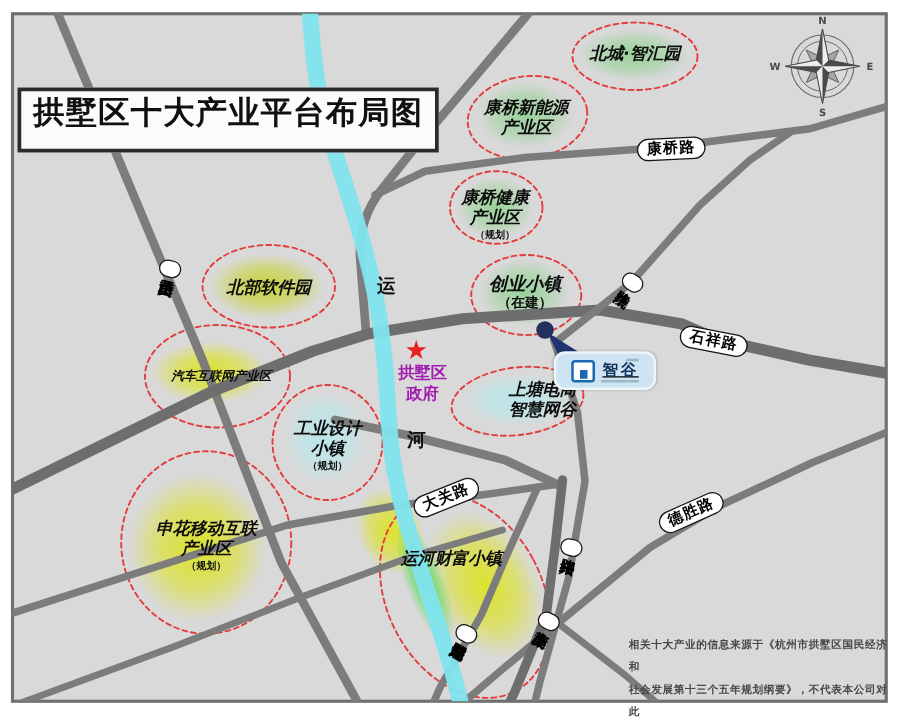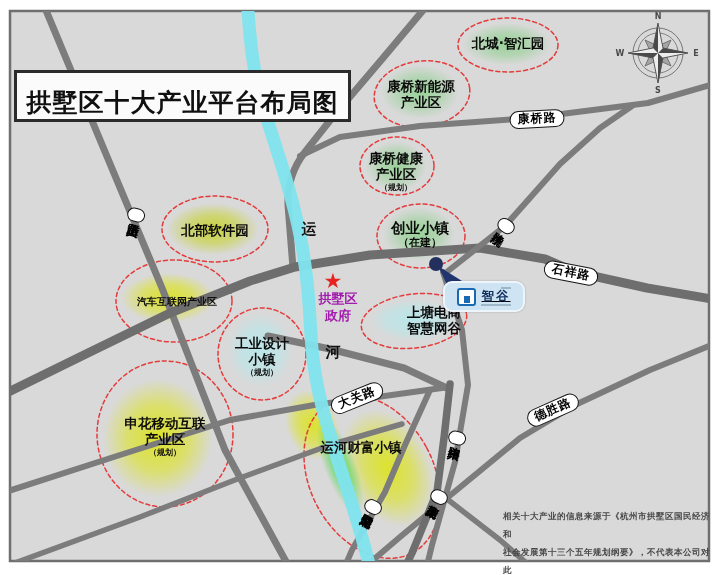--- a/index.html
+++ b/index.html
@@ -1,47 +1,47 @@
 <!DOCTYPE html>
 <html><head>
 <meta charset="utf-8">
 <style>
   html,body{margin:0;padding:0;background:#fff;}
   .stage{position:relative;width:720px;height:575px;background:#ffffff;overflow:hidden;
          font-family:"DejaVu Sans",sans-serif;}
   .stage svg.art{position:absolute;left:0;top:0;z-index:1;}
   
   .title-box{position:absolute;left:14px;top:70px;width:331px;height:46px;z-index:6;
-             background:#fbfbfb;border:3px solid #2b2b2b;display:flex;align-items:flex-end;justify-content:center;}
+             background:#fbfbfb;border:3px solid #2b2b2b;display:flex;align-items:flex-start;justify-content:center;}
   .title-box span{font-size:25px;font-weight:bold;color:#101010;letter-spacing:1px;white-space:nowrap;}
   
   .pill{position:absolute;z-index:4;background:#fff;border:1.5px solid #141414;border-radius:12px;
         padding:1px 7px;font-size:12px;font-weight:bold;color:#000;white-space:nowrap;letter-spacing:1px;
         transform:translate(-50%,-50%) rotate(var(--r,0deg));line-height:1.15;}
   .pill.vert{writing-mode:vertical-rl;padding:6px 1px;letter-spacing:0;}
   
   .zone{position:absolute;z-index:3;transform:translate(-50%,-50%);text-align:center;
         color:#0c0c0c;font-weight:bold;line-height:1.18;white-space:nowrap;}
-  .zone .l{display:block;font-size:13.5px;}
+  .zone .l{display:block;font-size:13.5px;font-style:italic;}
   .zone .note{display:block;font-size:8px;letter-spacing:0;}
   .zone .note.big{font-size:11px;}
   
   .river-char{position:absolute;z-index:3;transform:translate(-50%,-50%);font-size:15px;font-weight:bold;color:#111;}
   .star{position:absolute;z-index:4;transform:translate(-50%,-50%);font-size:21px;color:#e8231f;line-height:1;}
   .gov{position:absolute;z-index:4;transform:translate(-50%,-50%);text-align:center;font-size:13px;
        font-weight:bold;color:#a21caf;line-height:1.3;}
   .gov span{display:block;}
   
   .zhigu{position:absolute;left:443px;top:281px;width:78px;height:27px;z-index:5;background:#cfe4f2;
          border:2px solid #eef5fa;border-radius:9px;display:flex;align-items:center;justify-content:center;gap:5px;
          box-shadow:0 0 2px rgba(0,0,0,.25);}
   .zi-outer{width:15px;height:14px;border:2px solid #1a6ab3;border-radius:3px;background:#fff;
             display:inline-flex;align-items:flex-end;justify-content:center;}
   .zi-inner{width:6px;height:7px;background:#1a6ab3;margin-bottom:1px;}
-  .zt{display:flex;flex-direction:column;align-items:center;line-height:1;text-decoration:underline;}
+  .zt{display:flex;flex-direction:column;align-items:flex-end;line-height:1;text-decoration:underline;}
   .zt b{font-size:12.5px;color:#12305e;letter-spacing:2px;}
   .tiny-bar{display:block;height:2px;background:#9db6c8;margin:1px 0;}
   .tiny-bar.t{width:10px;align-self:flex-end;}
   .tiny-bar.b{width:30px;}
   
   .disclaimer{position:absolute;left:503px;top:507px;width:212px;z-index:3;font-size:8.5px;font-weight:bold;
               color:#474747;line-height:18px;letter-spacing:.5px;}
   
   .ct{font:bold 8px "DejaVu Sans",sans-serif;fill:#4a4a4a;}
 </style>

